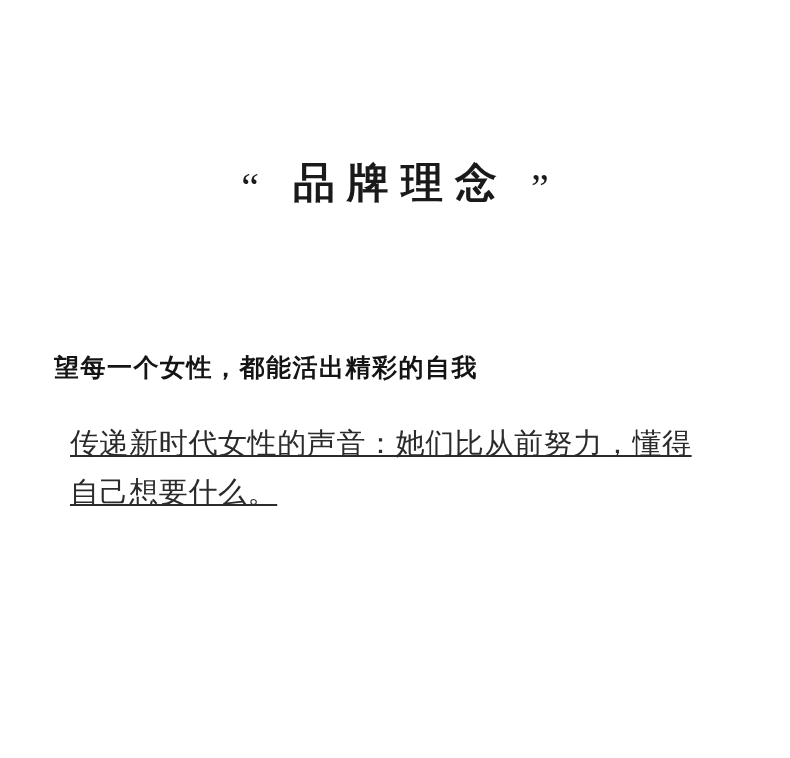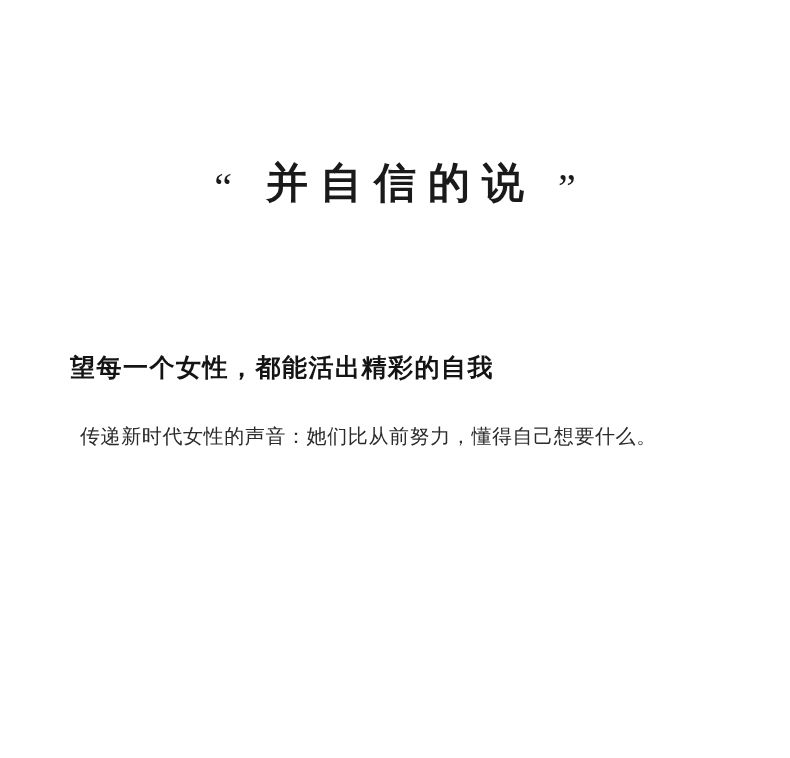--- a/index.html
+++ b/index.html
@@ -58,55 +58,56 @@
     letter-spacing: 12px;
     text-indent: 12px;
     color: #1a1a1a;
     line-height: 1.1;
   }
 
   
   .body-block {
     position: absolute;
     top: 352px;
-    left: 70px;
+    left: 54px;
     width: 672px;
   }
   .subhead {
     font-family: "DejaVu Sans", "Liberation Sans", sans-serif;
     font-size: 25px;
     font-weight: 700;
     letter-spacing: 1.5px;
     color: #141414;
     margin: 0 0 34px 0;
     line-height: 1.3;
   }
   .para {
     font-family: "DejaVu Sans", "Liberation Sans", sans-serif;
-    font-size: 20px;
+    font-size: 29px;
     font-weight: 400;
     line-height: 1.72;
     letter-spacing: 0.6px;
     color: #2b2b2b;
-    margin: 10px;
+    margin: 16px;
     text-align: left;
+    text-decoration: underline;
   }
   .para + .para {
     margin-top: 0;
   }
 </style>
 </head>
 <body>
 
 <div class="page">
 
   <div class="title-block">
     <div class="title-line">
       <span class="quote-mark quote-open">“</span>
-      <span class="title-text">并自信的说</span>
+      <span class="title-text">品牌理念</span>
       <span class="quote-mark quote-close">”</span>
     </div>
   </div>
 
   <div class="body-block">
     <h2 class="subhead">望每一个女性，都能活出精彩的自我</h2>
     <p class="para">传递新时代女性的声音：她们比从前努力，懂得自己想要什么。</p>
   </div>
 
 </div>

